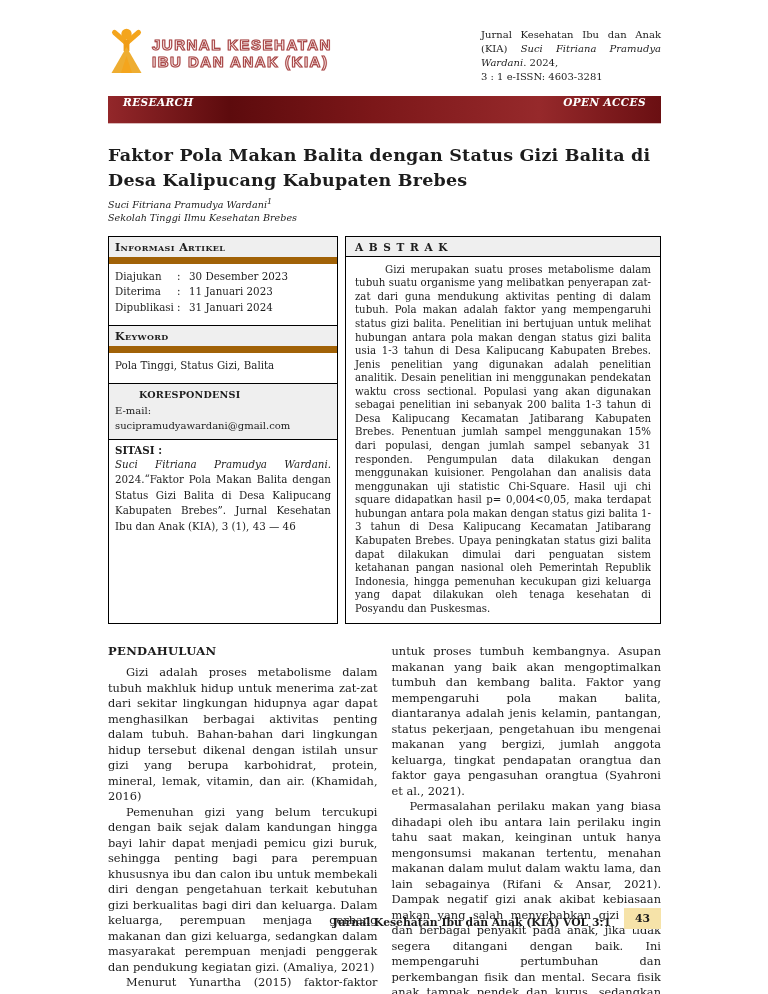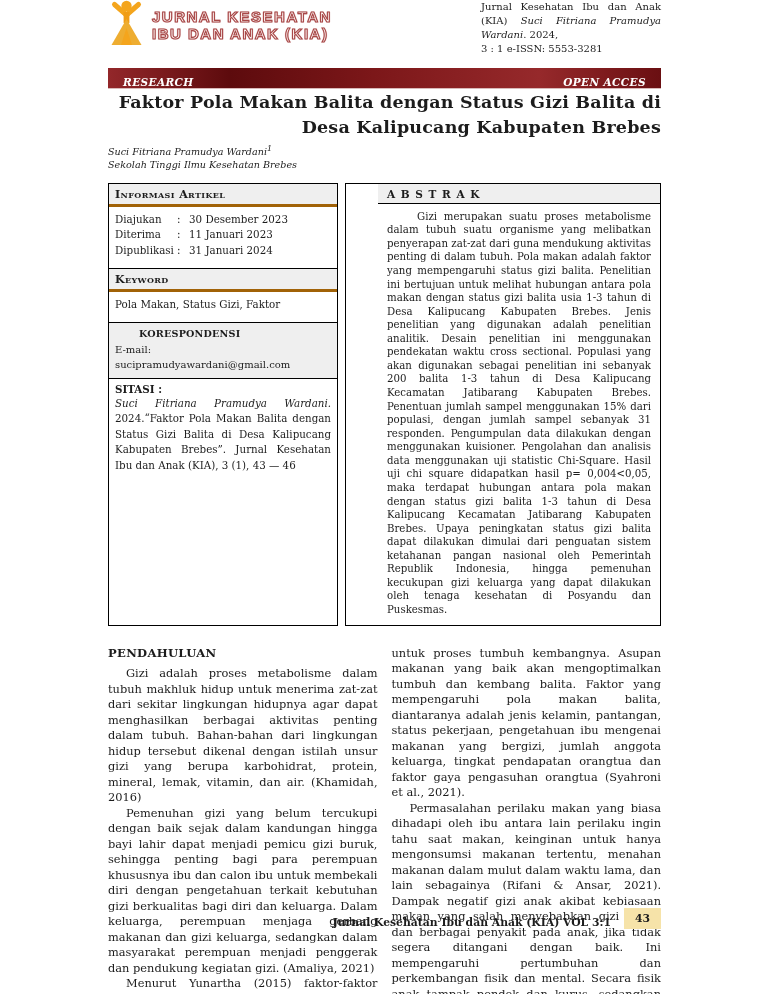--- a/index.html
+++ b/index.html
@@ -4,62 +4,62 @@
 <style>
   * { margin:0; padding:0; box-sizing:border-box; }
   html,body { background:#ffffff; }
   .page {
     position:relative; width:768px; height:994px; background:#fff;
     font-family:"DejaVu Serif", serif; color:#1c1c1c; overflow:hidden;
   }
   .content { position:absolute; left:108px; top:0; width:553px; }
 
   
-  .header { display:flex; justify-content:space-between; align-items:flex-start; }
+  .header { display:flex; justify-content:space-between; align-items:flex-start; margin-top:28px; }
   .logo { display:flex; align-items:center; gap:7px; }
   .logo-text div {
     font-family:"Liberation Sans", sans-serif; font-weight:800; font-size:15px;
     letter-spacing:1.5px; line-height:1.12; color:#fff6f4;
     -webkit-text-stroke:1.1px #a84848; text-shadow:0 0 1px #a84848, 0 0 1px #a84848;
   }
   .cite { width:180px; font-size:10px; line-height:1.4; text-align:justify; }
   .cite .it { font-style:italic; }
 
   
   .banner {
-    margin-top:12px; height:21px; padding:0 15px;
-    display:flex; justify-content:space-between; align-items:flex-end;
+    margin-top:12px; height:28px; padding:0 15px;
+    display:flex; justify-content:space-between; align-items:flex-start;
     background:linear-gradient(90deg,#93272a 0%,#5d0b0d 22%,#7c1719 48%,#96292b 78%,#6a0f12 100%);
     color:#fff; font-style:italic; font-weight:bold; font-size:10.5px; letter-spacing:0.4px;
     border-bottom:1px solid #d9b9b9;
   }
 
   
-  .title { margin-top:1px; font-size:17.5px; font-weight:bold; line-height:1.42; letter-spacing:0.2px;text-align:right; }
+  .title { margin-top:19px; font-size:17.5px; font-weight:bold; line-height:1.42; letter-spacing:0.2px; }
   .byline { margin-top:3px; font-size:9.6px; font-style:italic; line-height:1.4; }
 
   
   .boxes { display:flex; align-items:stretch; gap:7px; margin-top:11px; }
   .left-col { width:230px; border:1px solid #000; display:flex; flex-direction:column; }
   .sec { border-bottom:1px solid #000; }
   .sec:last-child { border-bottom:none; }
-  .sec-head { background:#efefef; font-weight:bold; font-size:10px; padding:4px 6px 3px; border-bottom:3px solid #a16207; }
+  .sec-head { background:#efefef; font-weight:bold; font-size:10px; padding:4px 6px 3px; border-bottom:7px solid #a16207; }
   .smallcaps { font-variant:small-caps; letter-spacing:0.4px; font-size:11px; }
   .sec-body { padding:5px 6px 10px; font-size:10.3px; line-height:1.5; }
   .irow { display:flex; }
   .ilabel { width:62px; flex:none; }
   .isep { width:12px; flex:none; text-align:left; }
   .sec-gray { background:#efefef; padding:4px 6px 6px; font-size:10px; line-height:1.5; }
   .sec-gray .gh { font-weight:bold; font-size:9.6px; letter-spacing:0.2px;margin-left:24px; }
   .sec-sitasi { flex:1; }
   .sitasi-head { font-weight:bold; font-size:10.3px; padding:4px 6px 0; }
   .sitasi-body { padding:1px 6px 6px; font-size:10.3px; line-height:1.5; text-align:justify; }
   .sitasi-body .it { font-style:italic; }
 
-  .abs-col { flex:1; border:1px solid #000; display:flex; flex-direction:column;padding-left:32px; }
+  .abs-col { flex:1; border:1px solid #000; display:flex; flex-direction:column; }
   .abs-head { background:#efefef; font-weight:bold; font-size:10.5px; padding:4px 9px 3px; border-bottom:1px solid #000; letter-spacing:1px; }
   .abs-body { padding:6px 9px 8px; font-size:10.2px; line-height:1.33; text-align:justify; text-indent:30px; }
 
   
   .bodycols { display:flex; gap:14px; margin-top:20px; }
   .col { flex:1; font-size:11.4px; line-height:1.36; text-align:justify; }
   .h-section { font-weight:bold; font-size:11.6px; letter-spacing:0.3px; margin-bottom:5px; text-align:left; }
   .col p { text-indent:18px; }
   .col p.noind { text-indent:0; }
 
@@ -89,21 +89,21 @@
             <path d="M18.5 28 L13 45 L24 45 Z" fill="#f4a51d"></path>
           </svg>
         </span>
         <div class="logo-text">
           <div>JURNAL KESEHATAN</div>
           <div>IBU DAN ANAK (KIA)</div>
         </div>
       </div>
       <div class="cite">
         <span>Jurnal Kesehatan Ibu dan Anak (KIA) </span><span class="it">Suci Fitriana Pramudya Wardani</span><span>. 2024,</span>
-        <div>3 : 1 e-ISSN: 5553-3281</div>
+        <div>3 : 1 e-ISSN: 4603-3281</div>
       </div>
     </div>
 
     <div class="banner">
       <span>RESEARCH</span>
       <span>OPEN ACCES</span>
     </div>
 
     <div class="title">Faktor Pola Makan Balita dengan Status Gizi Balita di Desa Kalipucang Kabupaten Brebes</div>
     <div class="byline">
@@ -130,21 +130,21 @@
             <div class="irow">
               <span class="ilabel">Dipublikasi</span>
                 <span class="isep">:</span>
                 <span>31 Januari 2024</span>
             </div>
           </div>
         </div>
 
         <div class="sec">
           <div class="sec-head smallcaps">Keyword</div>
-          <div class="sec-body">Pola Makan, Status Gizi, Faktor</div>
+          <div class="sec-body">Pola Tinggi, Status Gizi, Balita</div>
         </div>
 
         <div class="sec sec-gray">
           <div class="gh">KORESPONDENSI</div>
           <div>E-mail:</div>
           <div>sucipramudyawardani@gmail.com</div>
         </div>
 
         <div class="sec sec-sitasi">
           <div class="sitasi-head">SITASI :</div>

